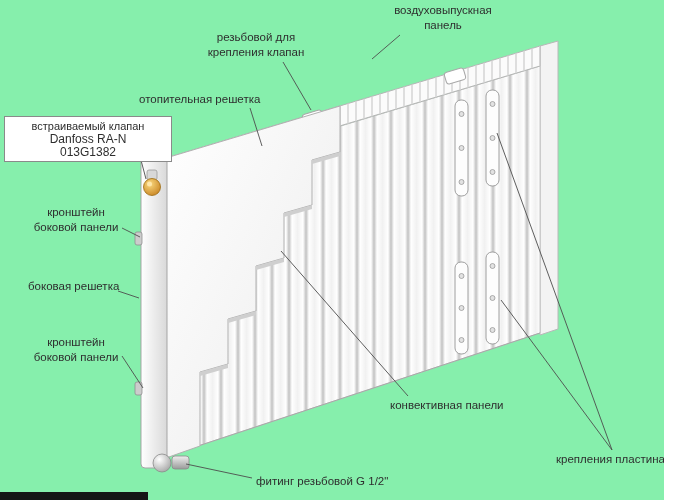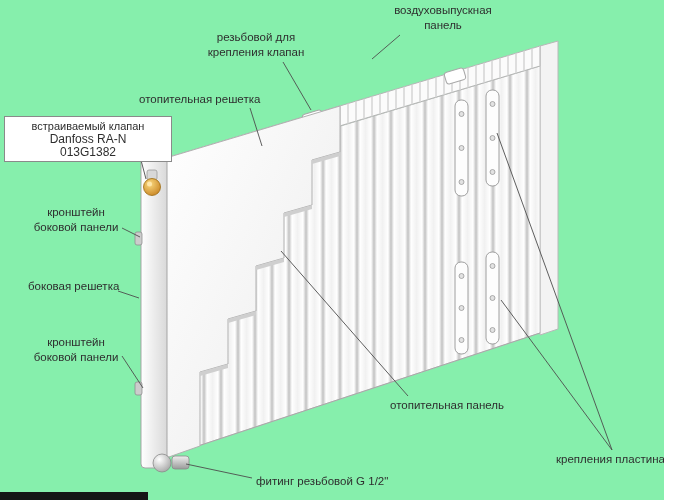--- a/index.html
+++ b/index.html
@@ -173,20 +173,20 @@
     <div>боковой панели</div>
   </div>
 
   <div class="label" style="left:28px;top:279px;">боковая решетка</div>
 
   <div class="label center" style="left:28px;top:335px;width:96px;">
     <div>кронштейн</div>
     <div>боковой панели</div>
   </div>
 
-  <div class="label" style="left:390px;top:398px;">отопительная панель</div>
+  <div class="label" style="left:390px;top:398px;">конвективная панели</div>
 
   <div class="label" style="left:256px;top:474px;">фитинг резьбовой G 1/2"</div>
 
   <div class="label" style="left:556px;top:452px;">крепления пластина</div>
 
   <div class="watermark"></div>
 </div>
 
 </body></html>

